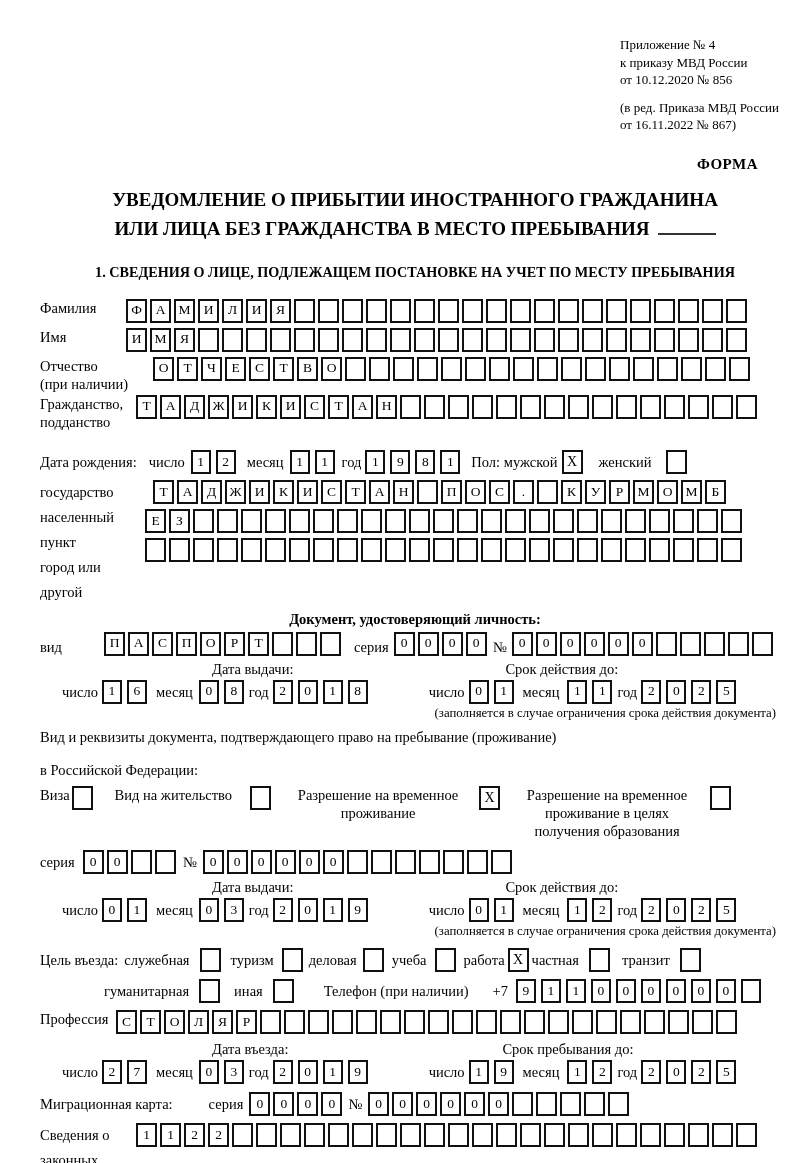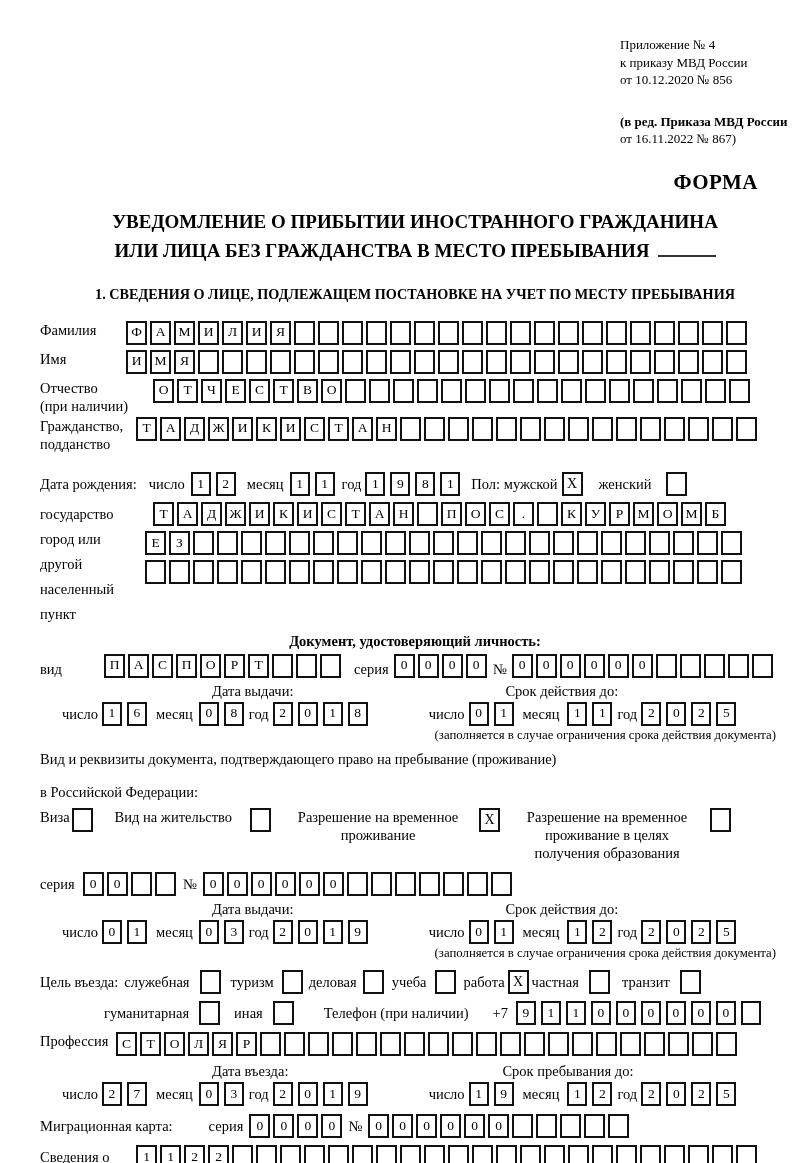--- a/index.html
+++ b/index.html
@@ -5,22 +5,22 @@
   * { box-sizing: border-box; }
   html,body { margin:0; padding:0; }
   body {
     width:800px; height:1163px; background:#ffffff; color:#000;
     font-family:"Liberation Serif","DejaVu Serif",serif;
     overflow:hidden;
   }
   .page { padding:36px 10px 0 40px; height:100%; }
 
   .annex { margin-left:580px; font-size:13px; line-height:1.35; }
-  .annex-ed { margin-top:24px;font-weight:bold; }
-  .forma { font-weight:bold; font-size:21px; text-align:right; padding-right:32px; margin-top:22px; letter-spacing:0.5px; }
+  .annex-ed { margin-top:10px; }
+  .forma { font-weight:bold; font-size:15px; text-align:right; padding-right:32px; margin-top:22px; letter-spacing:0.5px; }
 
   .title { font-weight:bold; font-size:19px; text-align:center; margin-top:12px; line-height:1.55; }
   .uline { display:inline-block; width:58px; border-bottom:2px solid #333; margin-left:8px; }
   .sec { font-weight:bold; font-size:14.2px; text-align:center; margin-top:20px; white-space:nowrap; }
 
   .row { display:flex; align-items:flex-start; font-size:14.5px; line-height:1.25; }
   .lbl { flex:0 0 auto; }
   .stack { display:flex; flex-direction:column; }
   .stack.c { align-items:center; text-align:center; }
 
@@ -219,22 +219,22 @@
       </span>
     <span class="lbl" style="margin-left:6px">Пол: мужской</span>
     <span class="cb" style="margin-left:4px">X</span>
     <span class="lbl" style="margin-left:16px">женский</span>
     <span class="cb" style="margin-left:14px"></span>
   </div>
 
   <div class="row" style="margin-top:6px">
     <span class="stack lbl" style="width:105px;line-height:1.72">
       <span>государство</span>
+      <span>населенный пункт</span>
       <span>город или другой</span>
-      <span>населенный пункт</span>
     </span>
     <span class="stack">
       <span class="cells" style="margin-left:8px">
           <span class="cell">Т</span>
           <span class="cell">А</span>
           <span class="cell">Д</span>
           <span class="cell">Ж</span>
           <span class="cell">И</span>
           <span class="cell">К</span>
           <span class="cell">И</span>

